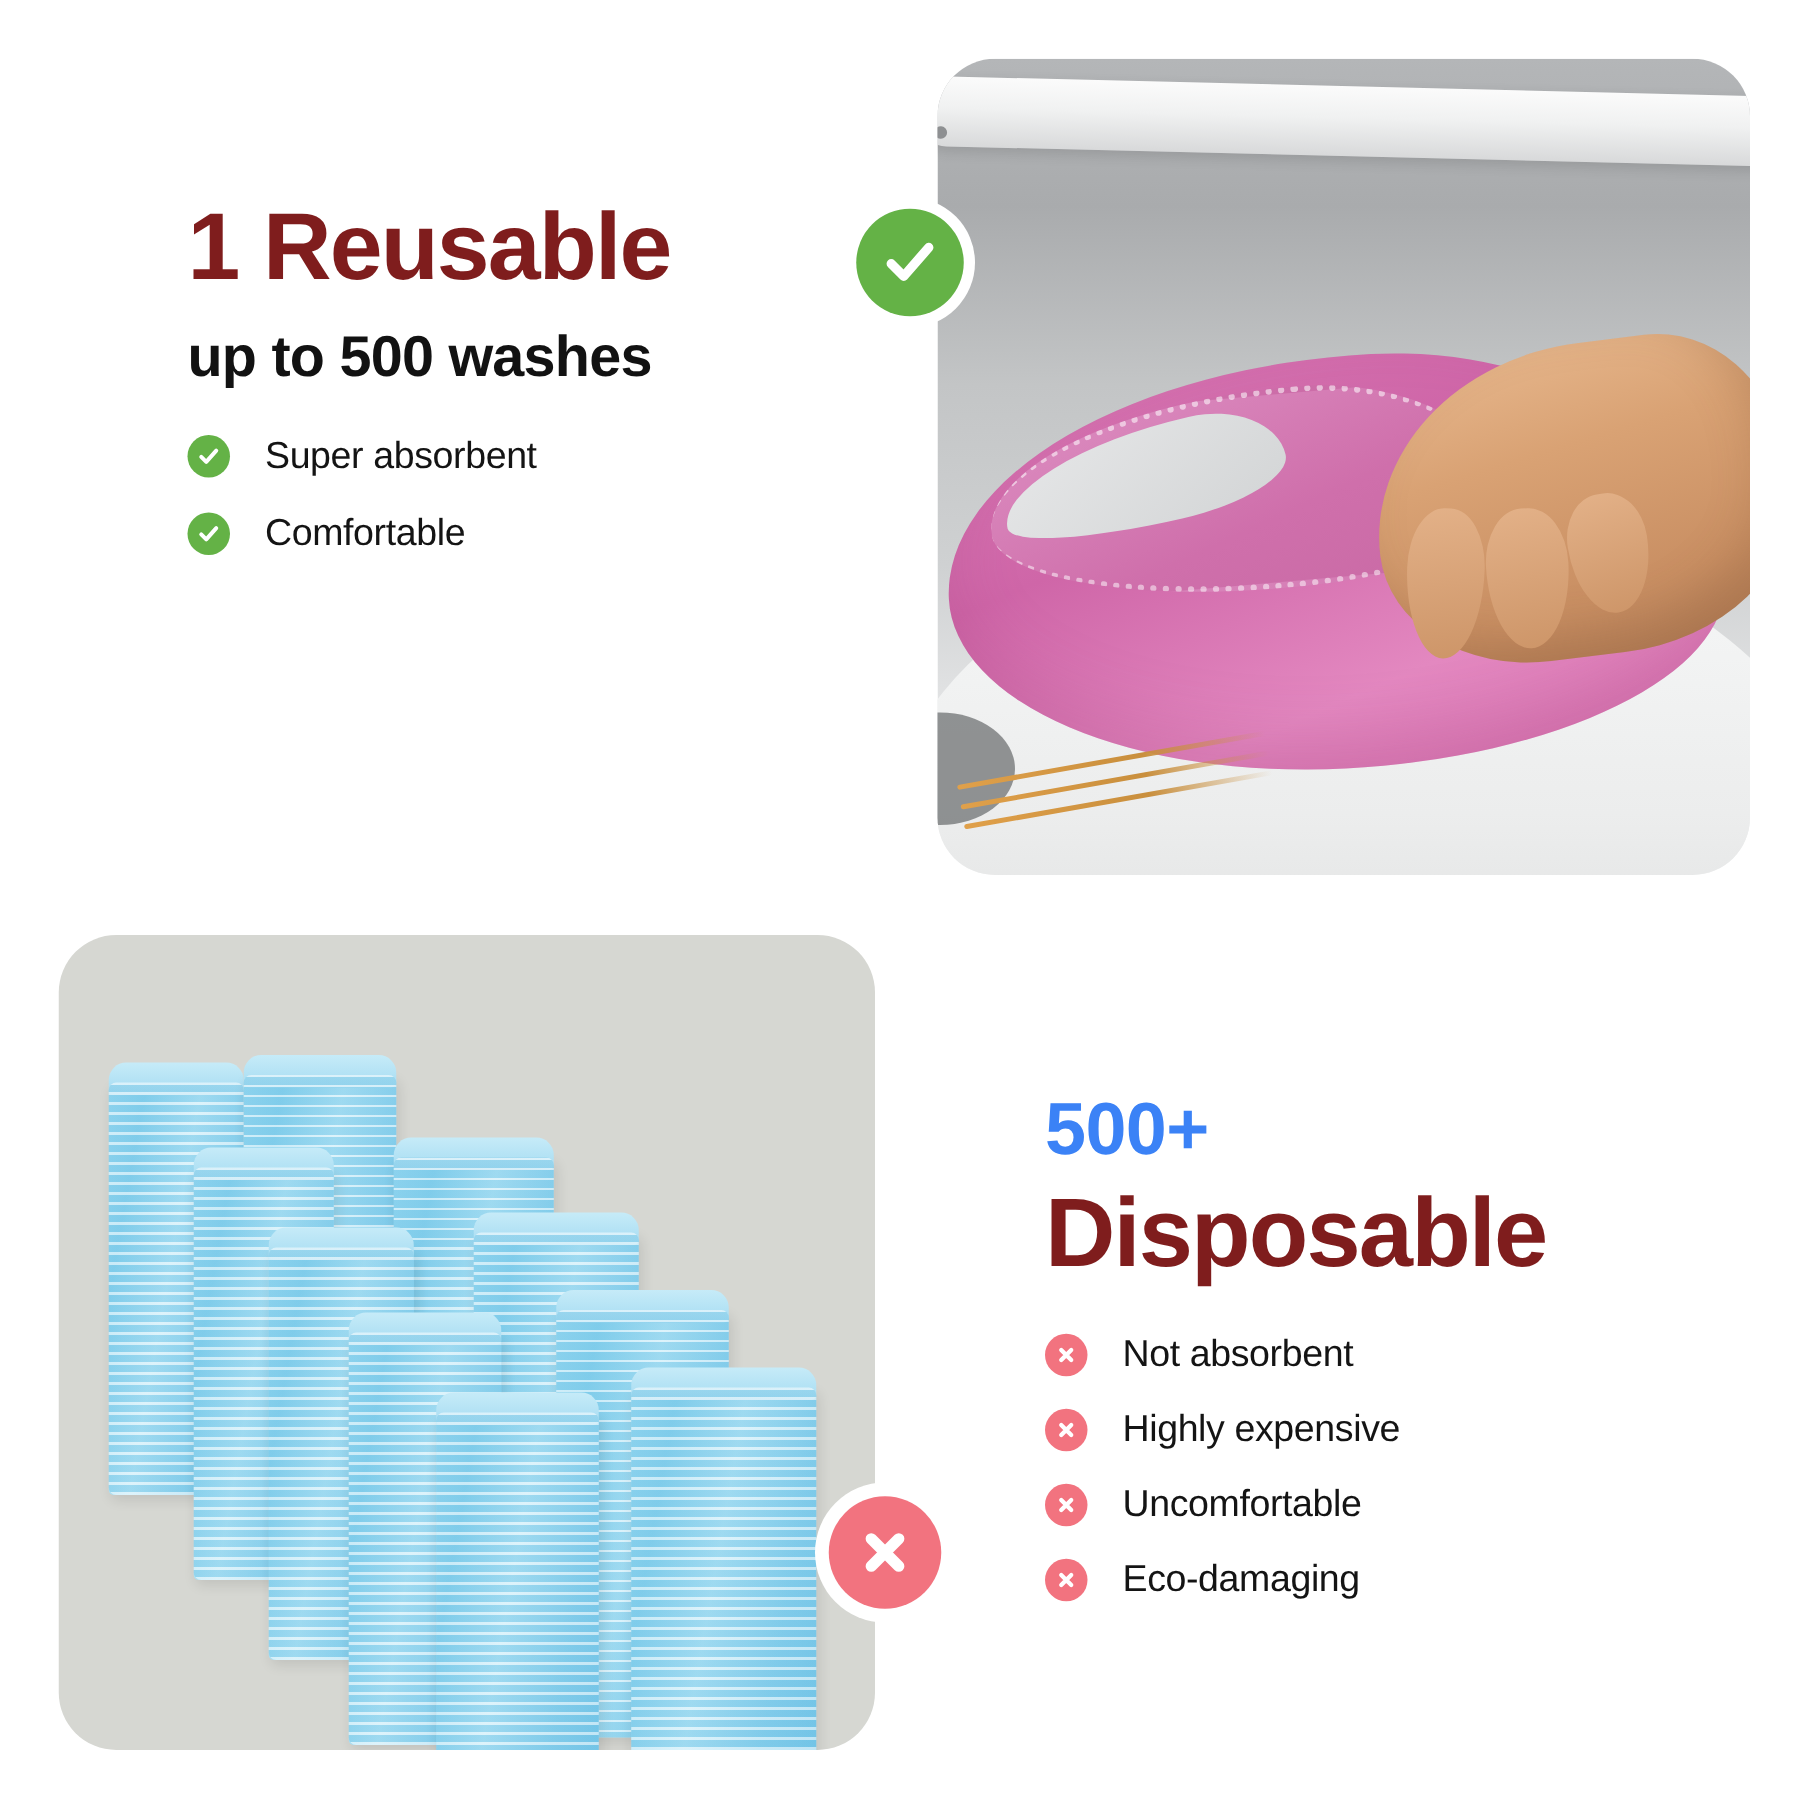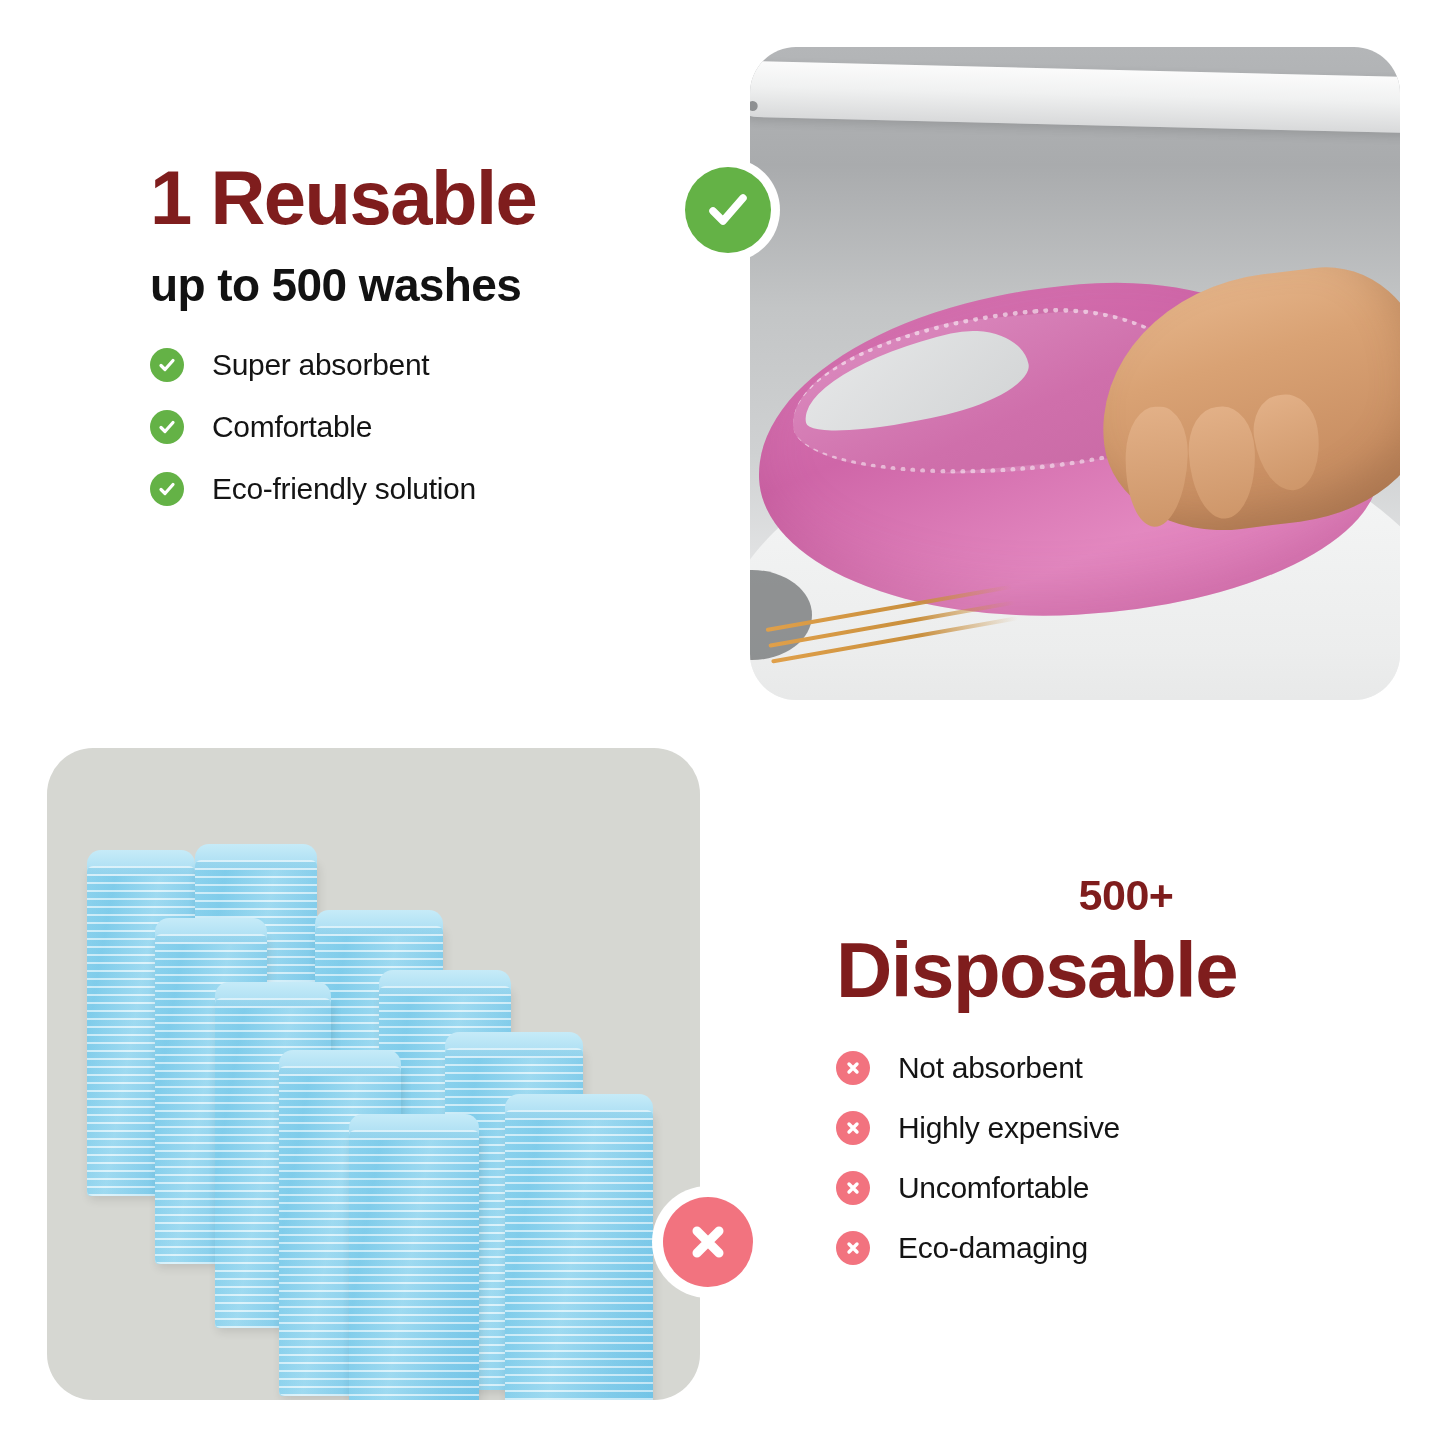--- a/index.html
+++ b/index.html
@@ -81,28 +81,27 @@
   }
 
   
   .disposable-text {
     position: absolute;
     left: 836px;
     top: 874px;
     width: 580px;
   }
   .count-black {
-    font-size: 43px;
+    font-size: 59px;
     font-weight: 700;
-    color: #7f1d1d;
+    color: #3b82f6;
     letter-spacing: -0.5px;
     line-height: 1.0;
     margin: 0;
     white-space: nowrap;
-    text-align: center;
   }
   .headline-pink {
     font-size: 78px;
     font-weight: 700;
     color: #7f1d1d;
     letter-spacing: -1.5px;
     line-height: 1.0;
     margin: 14px 0 0 0;
     white-space: nowrap;
   }
@@ -369,28 +368,20 @@
         <span class="feature-label">Super absorbent</span>
       </li>
       <li>
         <span class="bullet-icon check">
           <svg width="20" height="20" viewBox="0 0 20 20">
               <path d="M4 10.5 L8 14.5 L16 5.5" fill="none" stroke="#ffffff" stroke-width="3.2" stroke-linecap="round" stroke-linejoin="round"></path>
             </svg>
         </span>
         <span class="feature-label">Comfortable</span>
       </li>
-      <li>
-        <span class="bullet-icon check">
-          <svg width="20" height="20" viewBox="0 0 20 20">
-              <path d="M4 10.5 L8 14.5 L16 5.5" fill="none" stroke="#ffffff" stroke-width="3.2" stroke-linecap="round" stroke-linejoin="round"></path>
-            </svg>
-        </span>
-        <span class="feature-label">Eco-friendly solution</span>
-      </li>
     </ul>
   </div>
 
   <div class="disposable-text">
     <div class="count-black">500+</div>
     <h1 class="headline-pink">Disposable</h1>
     <ul class="feature-list">
       <li>
         <span class="bullet-icon cross">
           <svg width="18" height="18" viewBox="0 0 18 18">

